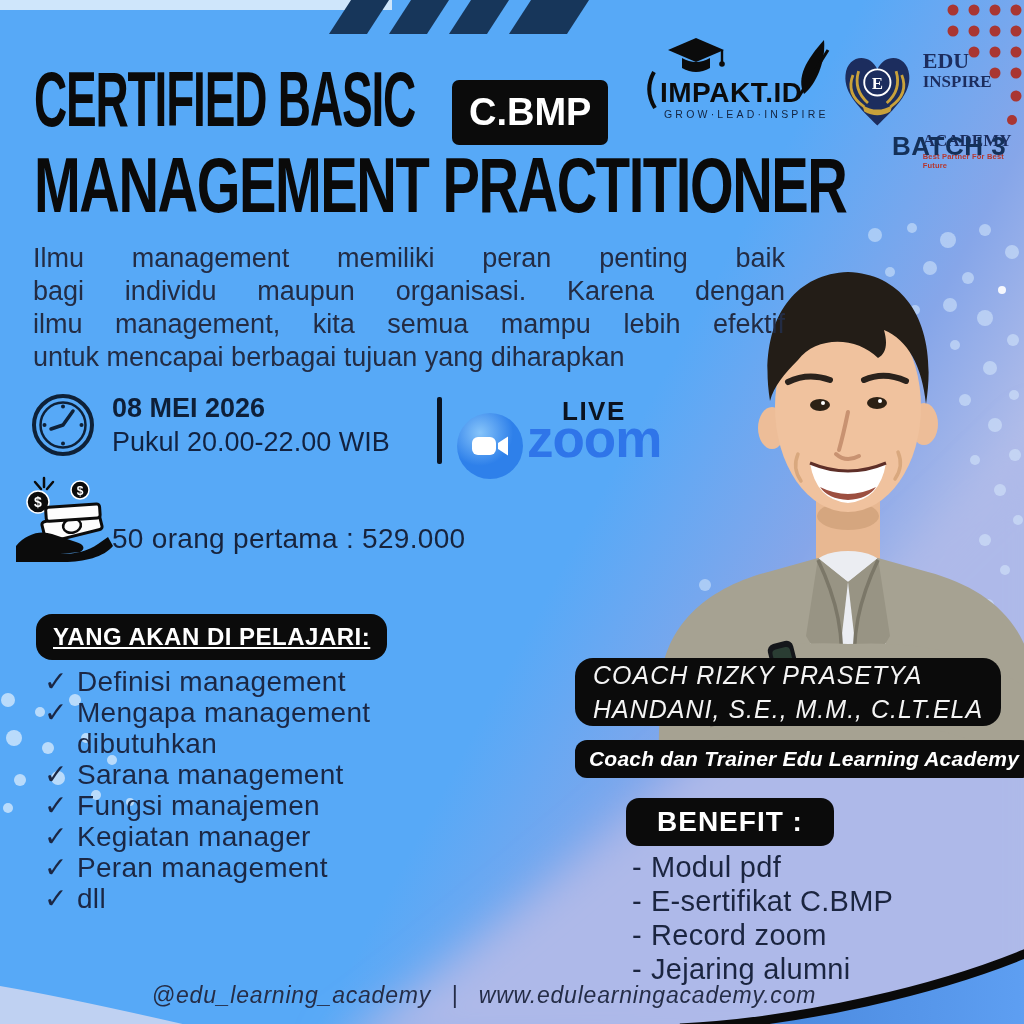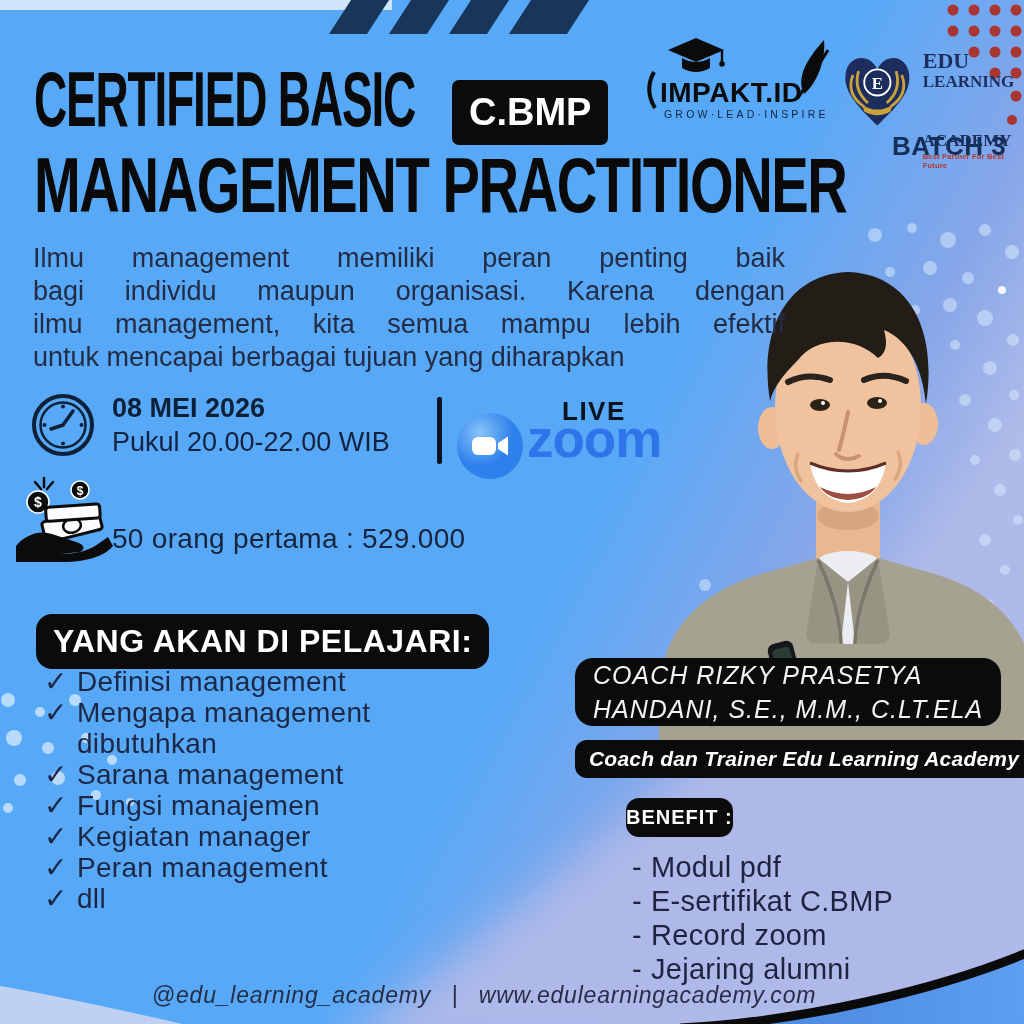--- a/index.html
+++ b/index.html
@@ -167,21 +167,21 @@
     <svg width="84" height="86" viewBox="0 0 84 86">
       <path d="M 42 22 C 34 4 10 6 8 28 C 6 48 24 64 42 82 C 60 64 78 48 76 28 C 74 6 50 4 42 22 Z" fill="#1c2d5e"></path>
       <path d="M 16 28 Q 8 48 28 62 M 22 24 Q 16 44 32 58" stroke="#c9a23b" stroke-width="3" fill="none"></path>
       <path d="M 68 28 Q 76 48 56 62 M 62 24 Q 68 44 52 58" stroke="#c9a23b" stroke-width="3" fill="none"></path>
       <path d="M 26 60 Q 42 70 58 60 L 56 67 Q 42 75 28 67 Z" fill="#c9a23b"></path>
       <circle cx="42" cy="36" r="14" fill="#1c2d5e" stroke="#ffffff" stroke-width="2"></circle>
       <text x="42" y="43" text-anchor="middle" font-family="Liberation Serif, serif" font-size="18" font-weight="bold" fill="#ffffff">E</text>
     </svg>
     <div style="padding-top:4px;">
       <div style="font-family:'Liberation Serif',serif;font-weight:bold;font-size:22px;color:#1c2d5e;line-height:22px;">EDU</div>
-      <div style="font-family:'Liberation Serif',serif;font-weight:bold;font-size:17px;color:#1c2d5e;line-height:19px;">LEARNING</div>
+      <div style="font-family:'Liberation Serif',serif;font-weight:bold;font-size:17px;color:#1c2d5e;line-height:19px;">INSPIRE</div>
       <div style="font-family:'Liberation Serif',serif;font-weight:bold;font-size:17px;color:#1c2d5e;line-height:19px;margin-top:40px;">ACADEMY</div>
       <div style="font-size:7.5px;font-weight:bold;color:#b5372e;letter-spacing:.2px;margin-top:2px;">Best Partner For Best Future</div>
     </div>
   </div>
 
   <div class="abs" style="left:884px;top:131px;width:130px;text-align:center;font-size:26px;font-weight:bold;color:#143058;letter-spacing:.5px;">BATCH 3</div>
 
   <div class="abs title-line" style="left:34px;top:60px;transform:scaleX(.59);">CERTIFIED BASIC</div>
   <div class="abs badge-black" style="left:452px;top:80px;font-size:38px;padding:11px 17px;border-radius:7px;">C.BMP</div>
   <div class="abs title-line" style="left:34px;top:146px;transform:scaleX(.72);">MANAGEMENT PRACTITIONER</div>
@@ -247,21 +247,21 @@
         <circle cx="86" cy="58" r="5"></circle>
       <circle cx="112" cy="80" r="5"></circle>
         <circle cx="20" cy="100" r="6"></circle>
         <circle cx="58" cy="98" r="7"></circle>
       <circle cx="96" cy="115" r="5"></circle>
         <circle cx="8" cy="128" r="5"></circle>
         <circle cx="130" cy="122" r="4"></circle>
     </g>
   </svg>
 
-  <div class="abs badge-black" style="left:36px;top:614px;font-size:32px;padding:9px 17px;border-radius:16px;letter-spacing:.5px;">YANG AKAN DI PELAJARI:</div>
+  <div class="abs badge-black" style="left:36px;top:614px;font-size:24px;padding:9px 17px;border-radius:16px;letter-spacing:.5px;text-decoration:underline;">YANG AKAN DI PELAJARI:</div>
   <div class="abs topics" style="left:44px;top:666px;width:370px;">
     <ul>
       <li>
           <span class="chk">✓</span>
           <span>Definisi management</span>
         </li>
       <li>
           <span class="chk">✓</span>
           <span>Mengapa management dibutuhkan</span>
         </li>
@@ -288,21 +288,21 @@
     </ul>
   </div>
 
   <div class="abs" style="left:575px;top:658px;background:#0b0b0b;border-radius:18px;padding:0 18px;">
     <div class="coach-name">COACH RIZKY PRASETYA</div>
     <div class="coach-name">HANDANI, S.E., M.M., C.LT.ELA</div>
   </div>
   <div class="abs" style="left:575px;top:740px;background:#0b0b0b;border-radius:12px;padding:7px 14px;
               font-size:21px;font-weight:bold;font-style:italic;color:#fff;white-space:nowrap;letter-spacing:.2px;">Coach dan Trainer Edu Learning Academy</div>
 
-  <div class="abs badge-black" style="left:626px;top:798px;font-size:20px;padding:8px 0;border-radius:13px;letter-spacing:1px;">BENEFIT :</div>
+  <div class="abs badge-black" style="left:626px;top:798px;font-size:28px;padding:8px 31px;border-radius:13px;letter-spacing:1px;">BENEFIT :</div>
   <div class="abs benefits" style="left:632px;top:850px;width:330px;">
     <ul>
       <li>
           <span>-</span>
           <span>Modul pdf</span>
         </li>
       <li>
           <span>-</span>
           <span>E-sertifikat C.BMP</span>
         </li>

